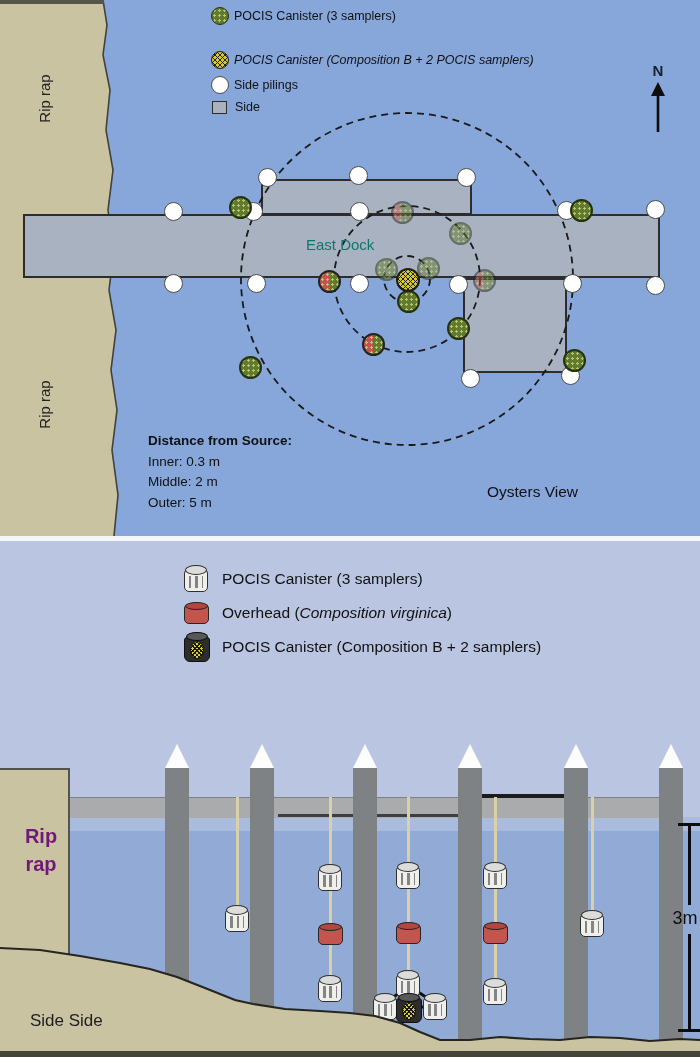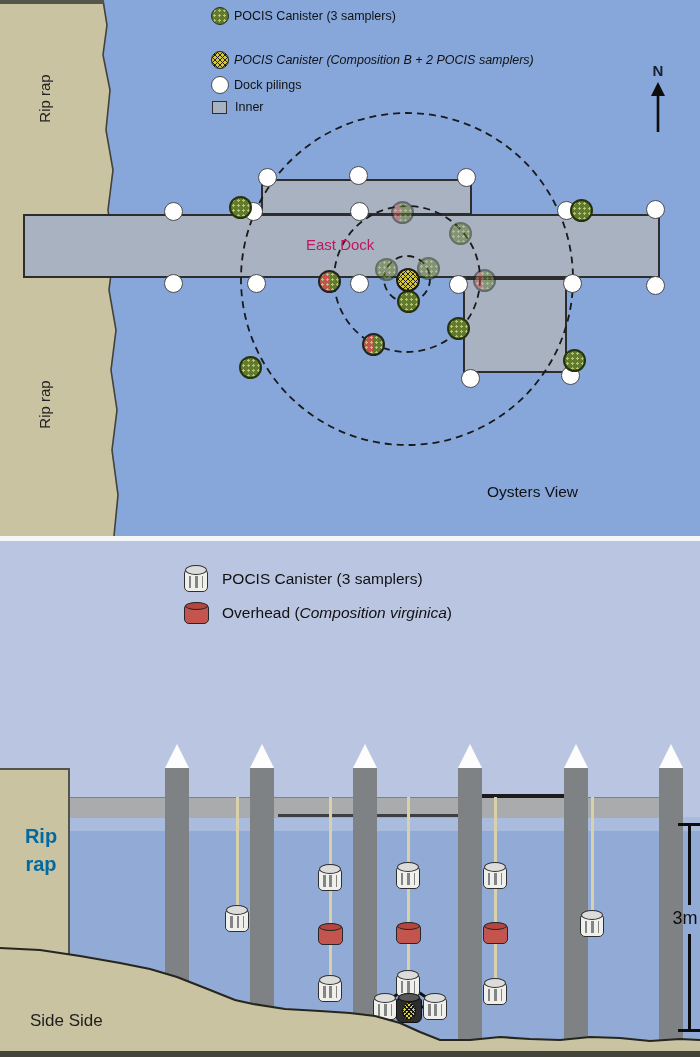--- a/index.html
+++ b/index.html
@@ -23,21 +23,21 @@
   .oh-pocis_oyster{border-color:#232323;
     background-image:radial-gradient(#b5c478 1px, rgba(0,0,0,0) 1.4px),
       linear-gradient(90deg,#c4534e 0 50%, #617a2c 50% 100%);
     background-size:5px 5px,100% 100%;}
   .oh-compB{background-color:#d6c832;border-color:#1c1c1c;
     background-image:repeating-linear-gradient(45deg, rgba(25,25,25,.95) 0 1px, rgba(0,0,0,0) 1px 3.6px),
       repeating-linear-gradient(-45deg, rgba(25,25,25,.95) 0 1px, rgba(0,0,0,0) 1px 3.6px);}
   .faded{opacity:.5;}
   .riprap-label{position:absolute;font-size:15px;color:#222;
     transform:rotate(-90deg);transform-origin:center center;white-space:nowrap;}
-  #east-dock{left:306px;top:236px;font-size:15px;color:#be185d;}
+  #east-dock{left:306px;top:236px;font-size:15px;color:#0f766e;}
   #overhead-view{left:487px;top:483px;font-size:15.5px;color:#111;}
   #dist-block{left:148px;top:431px;font-size:13.5px;line-height:20.7px;color:#111;}
   #dist-block .hd{font-weight:bold;}
   
   .l1-row{position:absolute;left:211px;height:22px;display:flex;align-items:center;}
   .l1-icon{width:18px;height:18px;border-radius:50%;box-sizing:border-box;flex:0 0 auto;}
   .l1-icon.oh-pocis3,.l1-icon.oh-pocis_oyster,.l1-icon.oh-compB{border-width:1.5px;}
   .l1-icon.piling{background:#fff;border:1.5px solid #4c4c4c;}
   .l1-icon.dock{width:15px;height:13px;border-radius:0;background:#a8b2c0;border:1.5px solid #2d2d2d;margin:0 3px 0 1px;}
   .l1-txt{margin-left:5px;font-size:12.5px;color:#111;white-space:pre;}
@@ -75,21 +75,21 @@
   .sv-compb .lid{position:absolute;left:2px;top:0;width:22px;height:9px;background:#585858;
     border:1.5px solid #111;border-radius:50%;box-sizing:border-box;}
   .sv-compb .core{position:absolute;left:6px;top:9px;width:14px;height:18px;border-radius:50%;
     background-color:#e0d435;border:1px solid #111;box-sizing:border-box;
     background-image:repeating-linear-gradient(45deg, rgba(15,15,15,.95) 0 1px, rgba(0,0,0,0) 1px 3px),
       repeating-linear-gradient(-45deg, rgba(15,15,15,.95) 0 1px, rgba(0,0,0,0) 1px 3px);}
   
   .l2-row{position:absolute;left:182px;height:28px;display:flex;align-items:center;}
   .l2-iconbox{width:28px;height:30px;position:relative;flex:0 0 auto;}
   .l2-txt{margin-left:12px;font-size:15.5px;color:#111;white-space:pre;}
-  #riprap-txt{left:12px;top:822px;width:58px;font-size:20px;font-weight:bold;color:#0369a1;
+  #riprap-txt{left:12px;top:822px;width:58px;font-size:20px;font-weight:bold;color:#701a75;
     line-height:28px;text-align:center;}
   #side-view{left:30px;top:1011px;font-size:17px;color:#1d1d1d;}
   .dim{position:absolute;background:#0d0d0d;}
   #depth-label{left:668px;top:908px;width:34px;text-align:center;font-size:18px;color:#0d0d0d;}
   #bottom-strip{left:0;top:1051px;width:700px;height:6px;background:#44443b;}
   svg{position:absolute;left:0;top:0;overflow:visible;}
 </style>
 </head>
 <body>
 
@@ -158,33 +158,39 @@
   <div class="l1-row" style="top:5px;">
     <span class="l1-icon oh-marker oh-pocis3" style="position:static;"></span>
     <span class="l1-txt">POCIS Canister (3 samplers)</span>
   </div>
   <div class="l1-row" style="top:49px;font-style:italic;">
     <span class="l1-icon oh-marker oh-compB" style="position:static;"></span>
     <span class="l1-txt">POCIS Canister (Composition B + 2 POCIS samplers)</span>
   </div>
   <div class="l1-row" style="top:74px;">
     <span class="l1-icon piling"></span>
-    <span class="l1-txt">Dock pilings</span>
+    <span class="l1-txt">Side pilings</span>
   </div>
   <div class="l1-row" style="top:96px;">
     <span class="l1-icon dock"></span>
-    <span class="l1-txt">Inner</span>
+    <span class="l1-txt">Side</span>
   </div>
 
   <div class="abs" id="north-label">N</div>
   <svg width="40" height="60" style="left:638px;top:80px;">
     <line x1="20" y1="52" x2="20" y2="14" stroke="#0d0d0d" stroke-width="2.6"></line>
     <polygon points="13,16 27,16 20,2" fill="#0d0d0d"></polygon>
   </svg>
 
+  <div class="abs" id="dist-block">
+    <div class="hd">Distance from Source:</div>
+    <div>Inner: 0.3 m</div>
+    <div>Middle: 2 m</div>
+    <div>Outer: 5 m</div>
+  </div>
   <div class="abs" id="overhead-view">Oysters View</div>
 
   <div id="separator" class="abs"></div>
 
   <div id="p2-sky" class="abs"></div>
 
   <div class="l2-row" style="top:565px;">
     <span class="l2-iconbox">
       <span class="sv-canister" style="left:2px;top:1px;">
           <span class="body"></span>
@@ -195,20 +201,30 @@
     <span class="l2-txt">POCIS Canister (3 samplers)</span>
   </div>
   <div class="l2-row" style="top:599px;">
     <span class="l2-iconbox">
       <span class="sv-oyster" style="left:2px;top:4px;">
           <span class="body"></span>
           <span class="lid"></span>
         </span>
     </span>
     <span class="l2-txt"><span>Overhead (</span><i>Composition virginica</i><span>)</span></span>
+  </div>
+  <div class="l2-row" style="top:633px;">
+    <span class="l2-iconbox">
+      <span class="sv-compb" style="left:2px;top:0;">
+          <span class="body"></span>
+          <span class="lid"></span>
+          <span class="core"></span>
+        </span>
+    </span>
+    <span class="l2-txt">POCIS Canister (Composition B + 2 samplers)</span>
   </div>
 
   <div id="p2-water" class="abs"></div>
   <div id="p2-band" class="abs"></div>
 
   <div id="beam" class="abs"></div>
   <div id="beam-dark-top" class="abs"></div>
   <div id="beam-dark-bottom" class="abs"></div>
   <div id="beam-cap" class="abs"></div>
 

